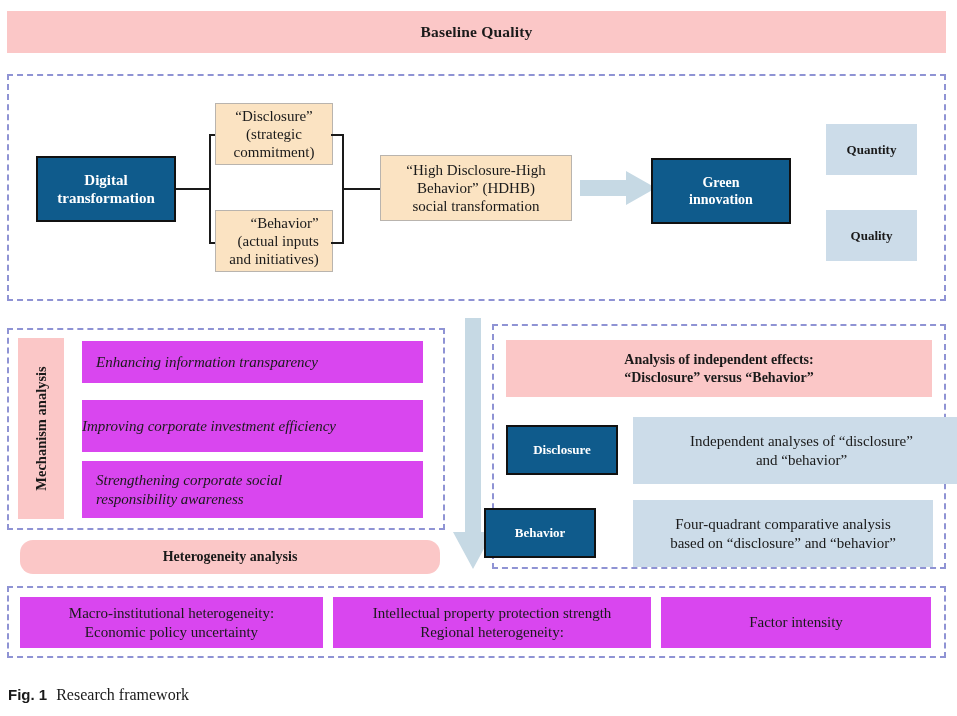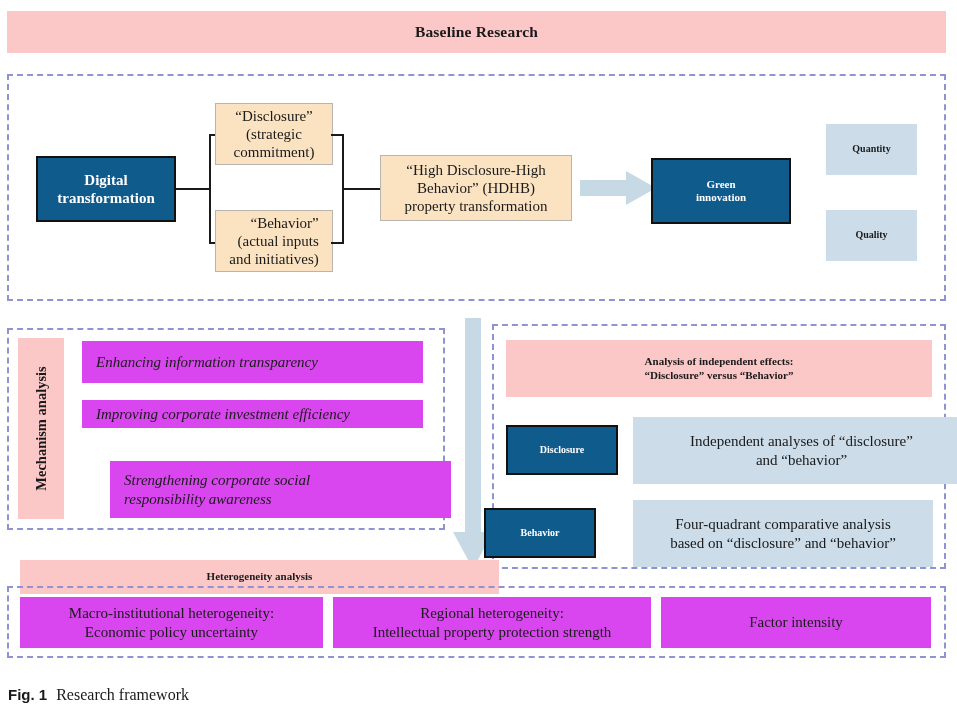--- a/index.html
+++ b/index.html
@@ -98,31 +98,31 @@
   .caption .fig {
     font-family: "Liberation Sans", "DejaVu Sans", sans-serif;
     font-weight: bold; font-size: 15px;
   }
   .caption .cap-text {
     font-size: 16px;
   }
 
   .italic { font-style: italic; }
   .t13 { font-size: 15px; }
-  .t14 { font-size: 10px; }
+  .t14 { font-size: 13px; }
   .t15 { font-size: 15px; }
-  .t155 { font-size: 11px; }
+  .t155 { font-size: 14px; }
 </style>
 </head>
 <body>
 
 <div class="canvas">
 
   <div class="abs title-band">
-    <span>Baseline Research</span>
+    <span>Baseline Quality</span>
   </div>
 
   <div class="abs dashed" style="left:7px; top:74px; width:939px; height:227px;"></div>
 
   <div class="abs box box-blue t15" style="left:36px; top:156px; width:140px; height:66px;">
     <div>
       <div>Digital</div>
       <div>transformation</div>
     </div>
   </div>
@@ -150,21 +150,21 @@
 
   <div class="ln ln-h" style="left:331px; top:134px; width:13px;"></div>
   <div class="ln ln-h" style="left:331px; top:242px; width:13px;"></div>
   <div class="ln ln-v" style="left:342px; top:134px; height:110px;"></div>
   <div class="ln ln-h" style="left:342px; top:188px; width:40px;"></div>
 
   <div class="abs box box-cream t13" style="left:380px; top:155px; width:192px; height:66px;">
     <div>
       <div>“High Disclosure-High</div>
       <div>Behavior” (HDHB)</div>
-      <div>property transformation</div>
+      <div>social transformation</div>
     </div>
   </div>
 
   <svg class="arrow-right" style="left:580px; top:170px;" width="76" height="36" viewBox="0 0 76 36">
     <polygon points="0,10 46,10 46,1 76,18 46,35 46,26 0,26" fill="#c6d9e4"></polygon>
   </svg>
 
   <div class="abs box box-blue t155" style="left:651px; top:158px; width:140px; height:66px;">
     <div>
       <div>Green</div>
@@ -186,25 +186,25 @@
   <div class="abs dashed" style="left:7px; top:328px; width:438px; height:202px;"></div>
 
   <div class="abs vlabel" style="left:18px; top:338px; width:46px; height:181px;">
     <span>Mechanism analysis</span>
   </div>
 
   <div class="abs box box-cream-noborder t15 italic" style="left:82px; top:341px; width:341px; height:42px; justify-content:flex-start; padding-left:14px;">
     <span>Enhancing information transparency</span>
   </div>
 
-  <div class="abs box box-cream-noborder t15 italic" style="left:82px; top:400px; width:341px; height:28px; justify-content:flex-start; padding-left:14px;">
+  <div class="abs box box-cream-noborder t15 italic" style="left:82px; top:400px; width:341px; height:52px; justify-content:flex-start; ">
     <span>Improving corporate investment efficiency</span>
   </div>
 
-  <div class="abs box box-cream-noborder t15 italic" style="left:82px; top:461px; width:341px; height:57px; justify-content:flex-start; padding-left:14px; text-align:left;margin-left:28px;">
+  <div class="abs box box-cream-noborder t15 italic" style="left:82px; top:461px; width:341px; height:57px; justify-content:flex-start; padding-left:14px; text-align:left;">
     <div>
       <div>Strengthening corporate social</div>
       <div>responsibility awareness</div>
     </div>
   </div>
 
   <div class="abs dashed" style="left:492px; top:324px; width:454px; height:245px;"></div>
 
   <div class="abs box box-pink t155" style="left:506px; top:340px; width:426px; height:57px;">
     <div>
@@ -226,37 +226,37 @@
   <div class="abs box box-blue t14" style="left:484px; top:508px; width:112px; height:50px;align-items:center;">
     <span>Behavior</span>
   </div>
   <div class="abs box box-lblue t15" style="left:633px; top:500px; width:300px; height:67px;">
     <div>
       <div>Four-quadrant comparative analysis</div>
       <div>based on “disclosure” and “behavior”</div>
     </div>
   </div>
 
-  <div class="abs box box-pink t155" style="left:20px; top:560px; width:479px; height:34px;">
+  <div class="abs box box-pink t155" style="left:20px; top:540px; width:420px; height:34px;border-radius:13px;">
     <span>Heterogeneity analysis</span>
   </div>
 
   <div class="abs dashed" style="left:7px; top:586px; width:939px; height:72px;"></div>
 
   <div class="abs box box-cream-noborder t15" style="left:20px; top:597px; width:303px; height:51px;">
     <div>
       <div>Macro-institutional heterogeneity:</div>
       <div>Economic policy uncertainty</div>
     </div>
   </div>
 
   <div class="abs box box-cream-noborder t15" style="left:333px; top:597px; width:318px; height:51px;">
     <div>
+      <div>Intellectual property protection strength</div>
       <div>Regional heterogeneity:</div>
-      <div>Intellectual property protection strength</div>
     </div>
   </div>
 
   <div class="abs box box-cream-noborder t15" style="left:661px; top:597px; width:270px; height:51px;">
     <div>
       <div>Factor intensity</div>
     </div>
   </div>
 
   <div class="abs caption">

